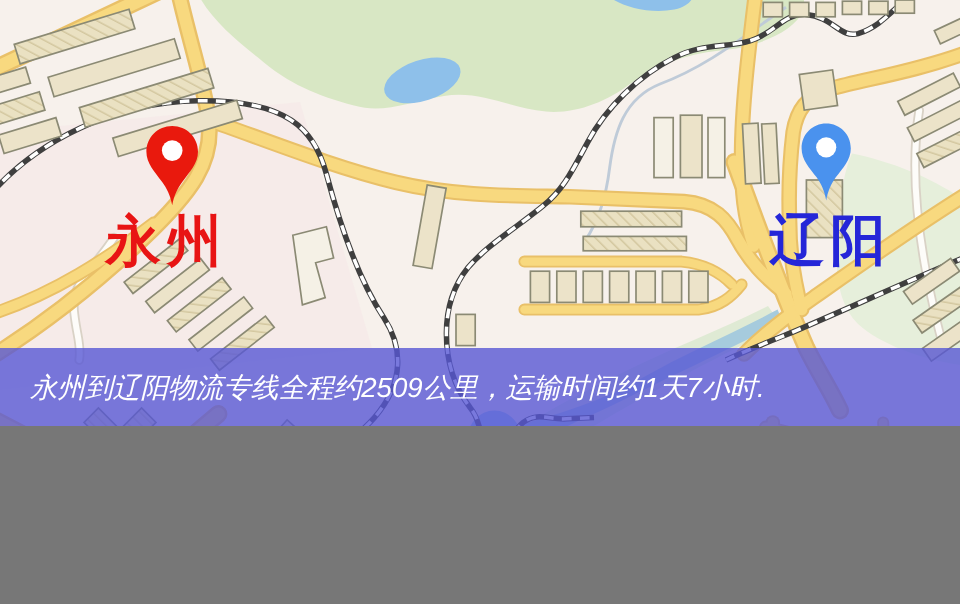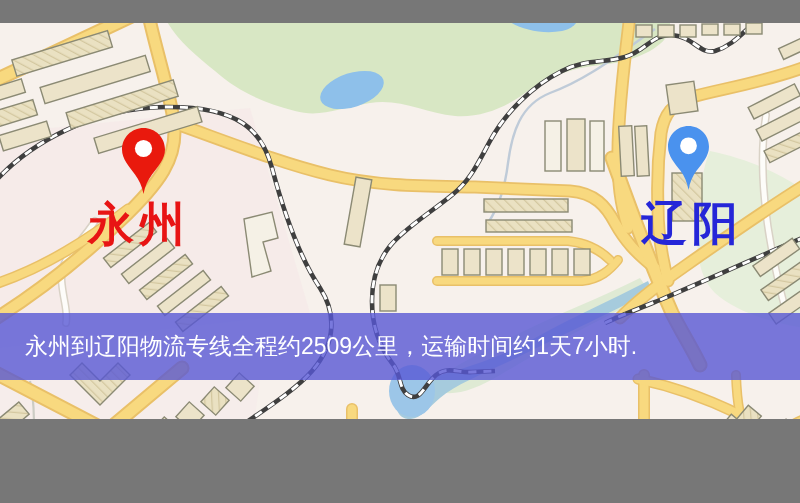--- a/index.html
+++ b/index.html
@@ -1,20 +1,19 @@
 <!DOCTYPE html>
 <html><head>
 <meta charset="utf-8">
 <style>
   html,body{margin:0;padding:0;background:#777;}
   .stage{
-    position:relative;width:800px;height:396px;overflow:hidden;
+    position:relative;width:800px;height:355px;overflow:hidden;
     font-family:"Liberation Sans","DejaVu Sans",sans-serif;
     background:#f7f1ec;
-    margin-top:23px;
   }
   .stage svg.mapbg{position:absolute;left:0;top:0;}
   
   .rc{fill:none;stroke:#e9c068;stroke-linecap:round;}
   .rf{fill:none;stroke:#f8d97f;stroke-linecap:round;}
   .wc{fill:none;stroke:#d9d2c6;stroke-linecap:round;}
   .wf{fill:none;stroke:#fdfcf9;stroke-linecap:round;}
   .stream{fill:none;stroke:#bfcbd8;stroke-width:2.4;}
   .stream2{fill:none;stroke:#ccccc4;stroke-width:2.2;}
   
@@ -33,21 +32,21 @@
   }
   .origin-label{left:88px;top:179px;color:#e81414;}
   .destination-label{left:641px;top:178px;color:#2526d8;text-align:right;}
   
   .banner{
     position:absolute;left:0;top:290px;width:800px;height:67px;
     background:rgba(88,88,213,0.80);
     display:flex;align-items:center;
     color:#ffffff;font-size:23px;
   }
-  .banner span{padding-left:25px;white-space:nowrap;}
+  .banner span{padding-left:25px;white-space:nowrap;font-style:italic;}
 </style>
 </head>
 <body>
 
 <div class="stage">
 
   <svg class="mapbg" width="800" height="503" viewBox="0 0 800 503">
     <defs>
       <pattern id="hp" width="7" height="7" patternUnits="userSpaceOnUse" patternTransform="rotate(-45)">
         <rect width="7" height="7" fill="#eae1c2"></rect>

